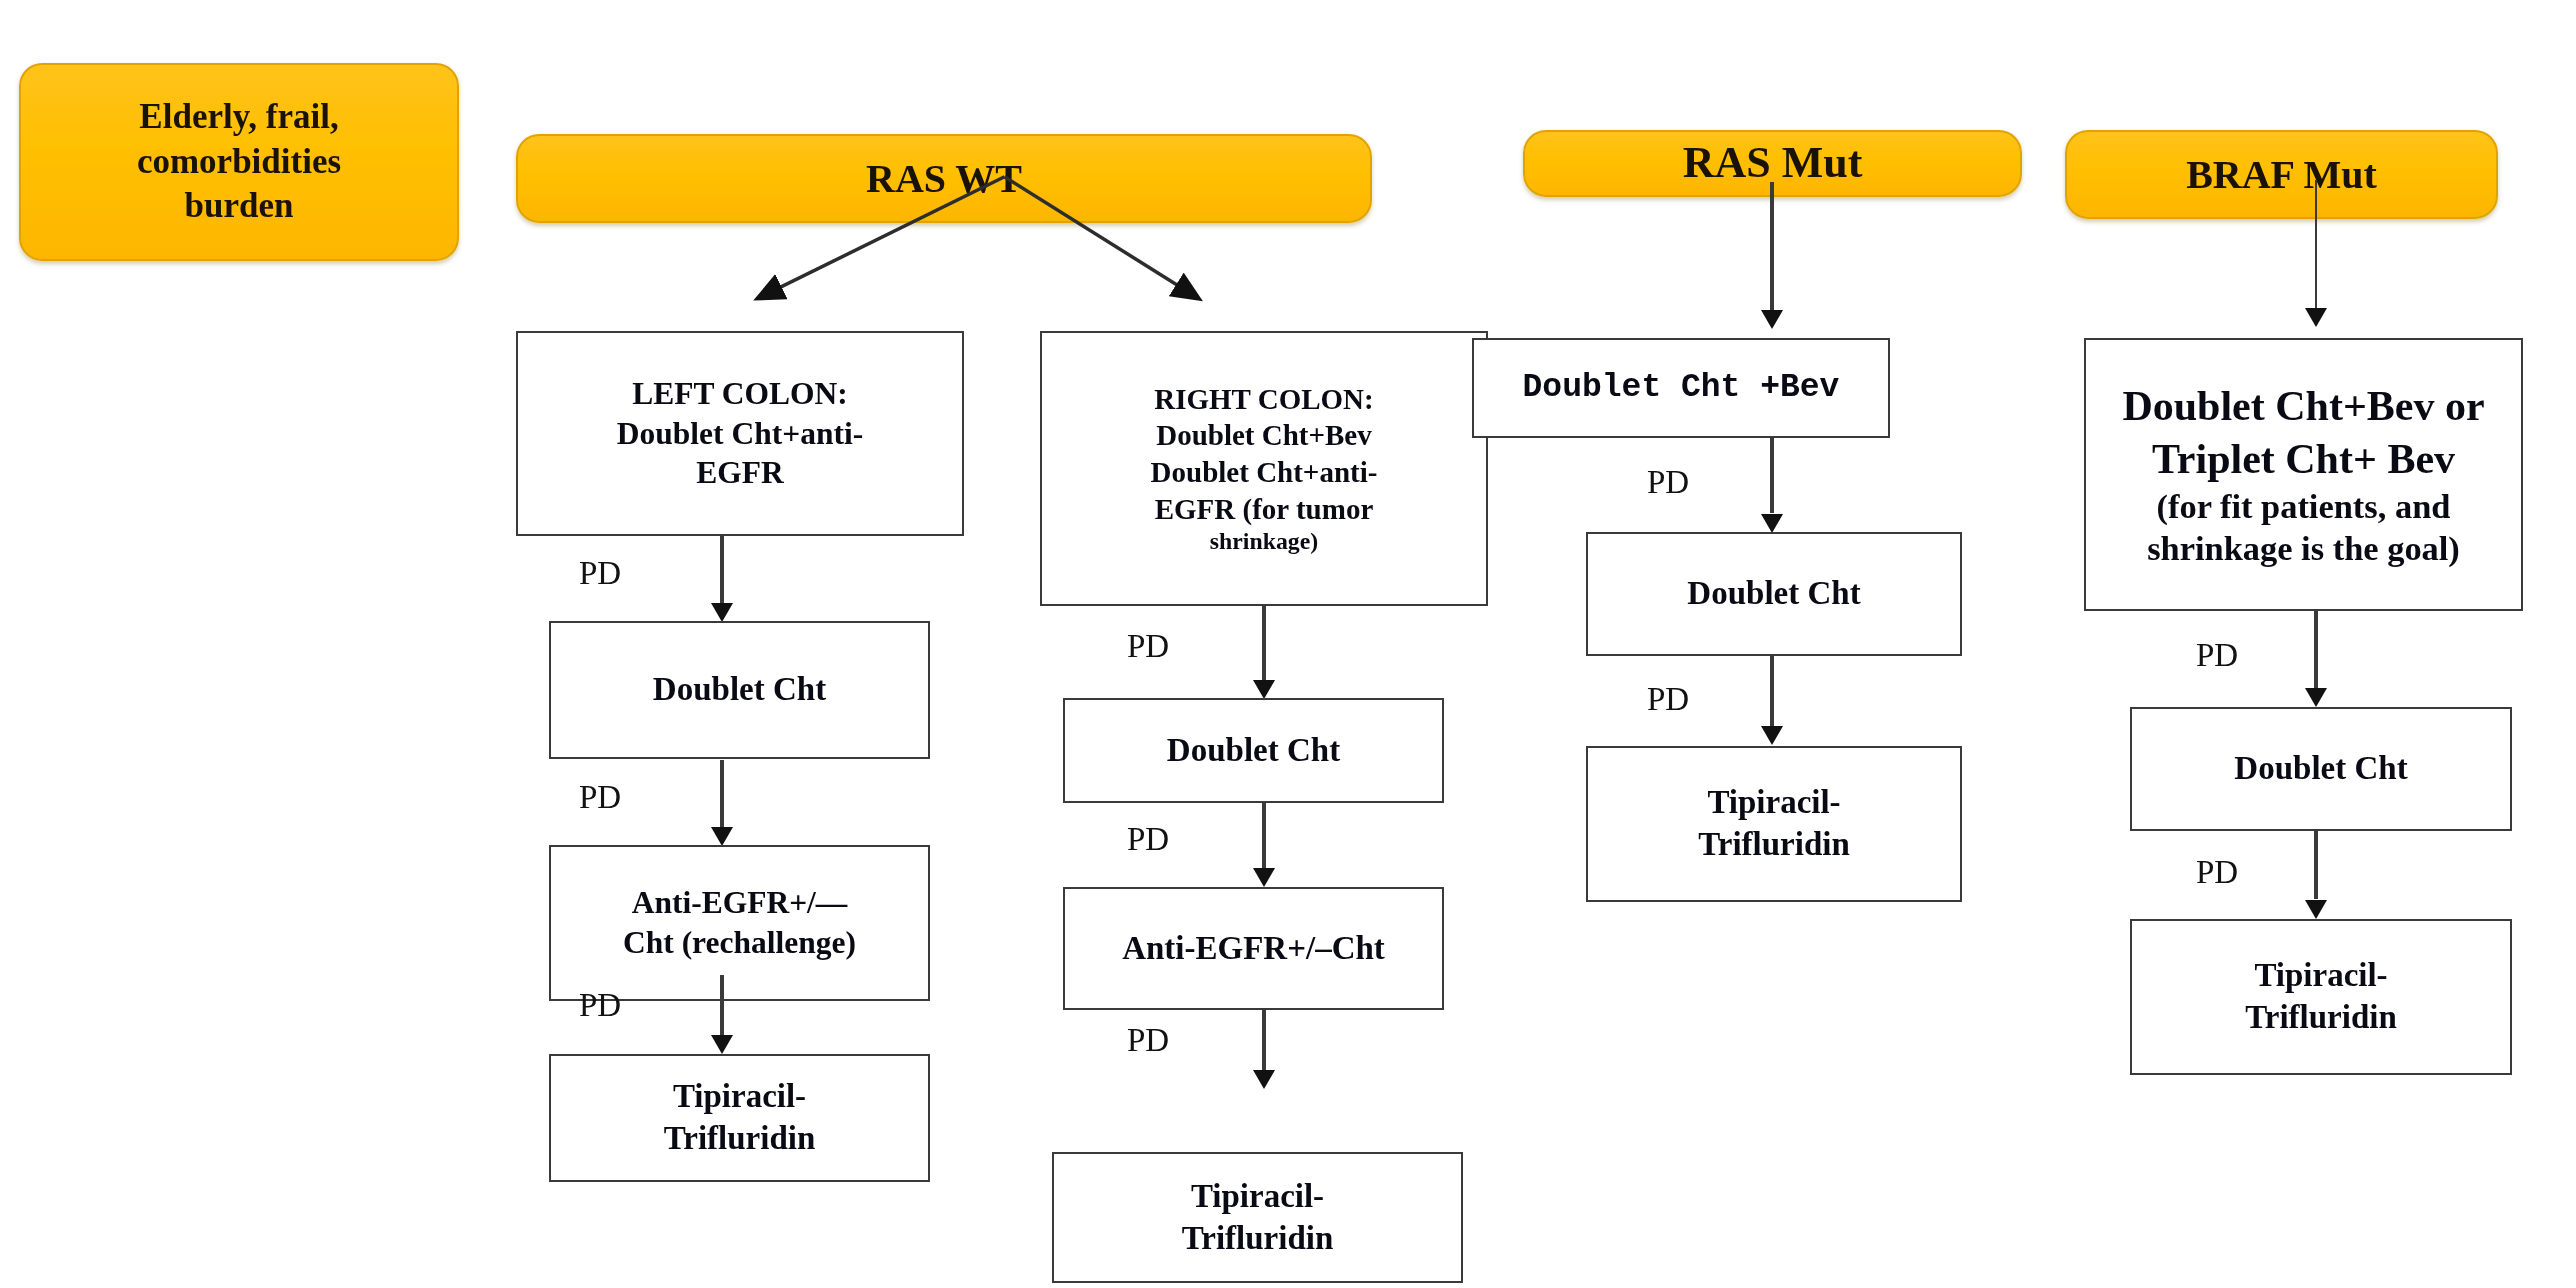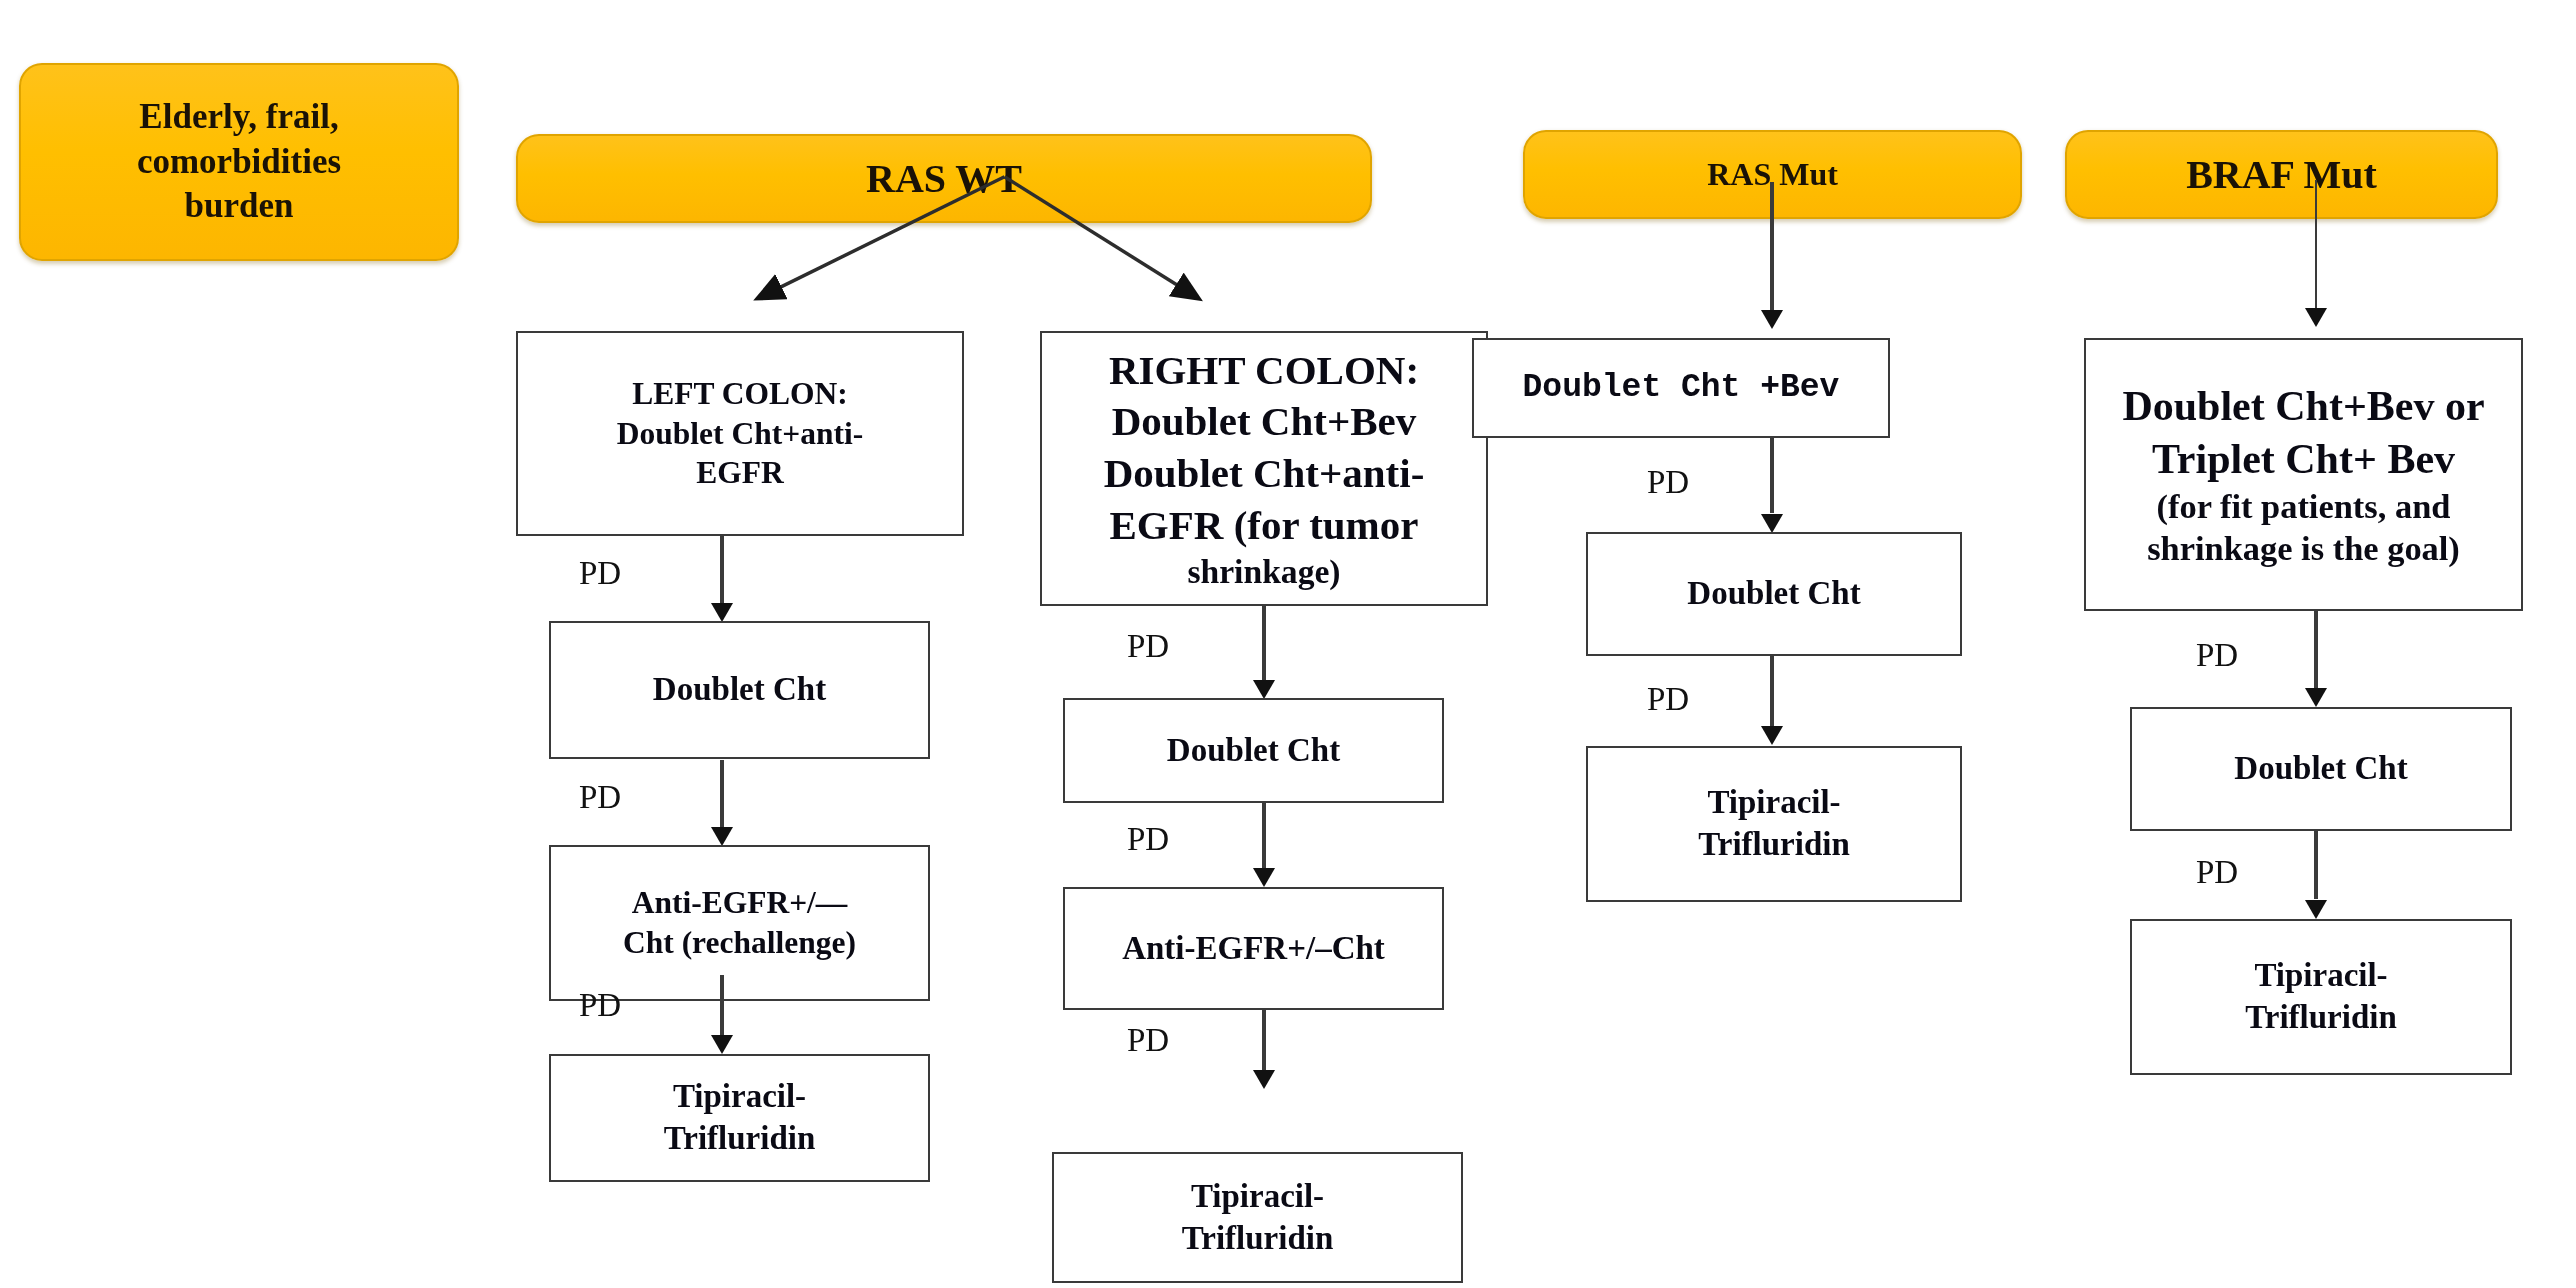--- a/index.html
+++ b/index.html
@@ -167,21 +167,21 @@
   </div>
   <div class="pd" style="left:579px; top:987px; font-size:33px;">PD</div>
 
   <div class="box" style="left:549px; top:1054px; width:381px; height:128px; font-size:33px;">
     <span>
       <span>Tipiracil-</span><br>
       <span>Trifluridin</span>
     </span>
   </div>
 
-  <div class="box" style="left:1040px; top:331px; width:448px; height:275px; font-size:41px;">
+  <div class="box" style="left:1040px; top:331px; width:448px; height:275px; font-size:29px;">
     <span>
       <span>RIGHT COLON:</span><br>
       <span>Doublet Cht+Bev</span><br>
       <span>Doublet Cht+anti-</span><br>
       <span>EGFR (for tumor</span><br>
       <span class="sub">shrinkage)</span>
     </span>
   </div>
 
   <div class="arrow" style="left:1251px; top:606px; width:26px; height:93px;">
@@ -210,21 +210,21 @@
   </div>
   <div class="pd" style="left:1127px; top:1022px; font-size:33px;">PD</div>
 
   <div class="box" style="left:1052px; top:1152px; width:411px; height:131px; font-size:33px;">
     <span>
       <span>Tipiracil-</span><br>
       <span>Trifluridin</span>
     </span>
   </div>
 
-  <div class="pill" style="left:1523px; top:86px; width:499px; height:89px; font-size:32px;">
+  <div class="pill" style="left:1523px; top:86px; width:499px; height:67px; font-size:44px;">
     <span>RAS Mut</span>
   </div>
 
   <div class="arrow" style="left:1759px; top:182px; width:26px; height:147px;">
     <div class="shaft" style="height:128px;"></div>
     <div class="head"></div>
   </div>
 
   <div class="box" style="left:1472px; top:338px; width:418px; height:100px; font-size:33px;font-family:Liberation Mono, monospace;">
     <span>Doublet Cht +Bev</span>

